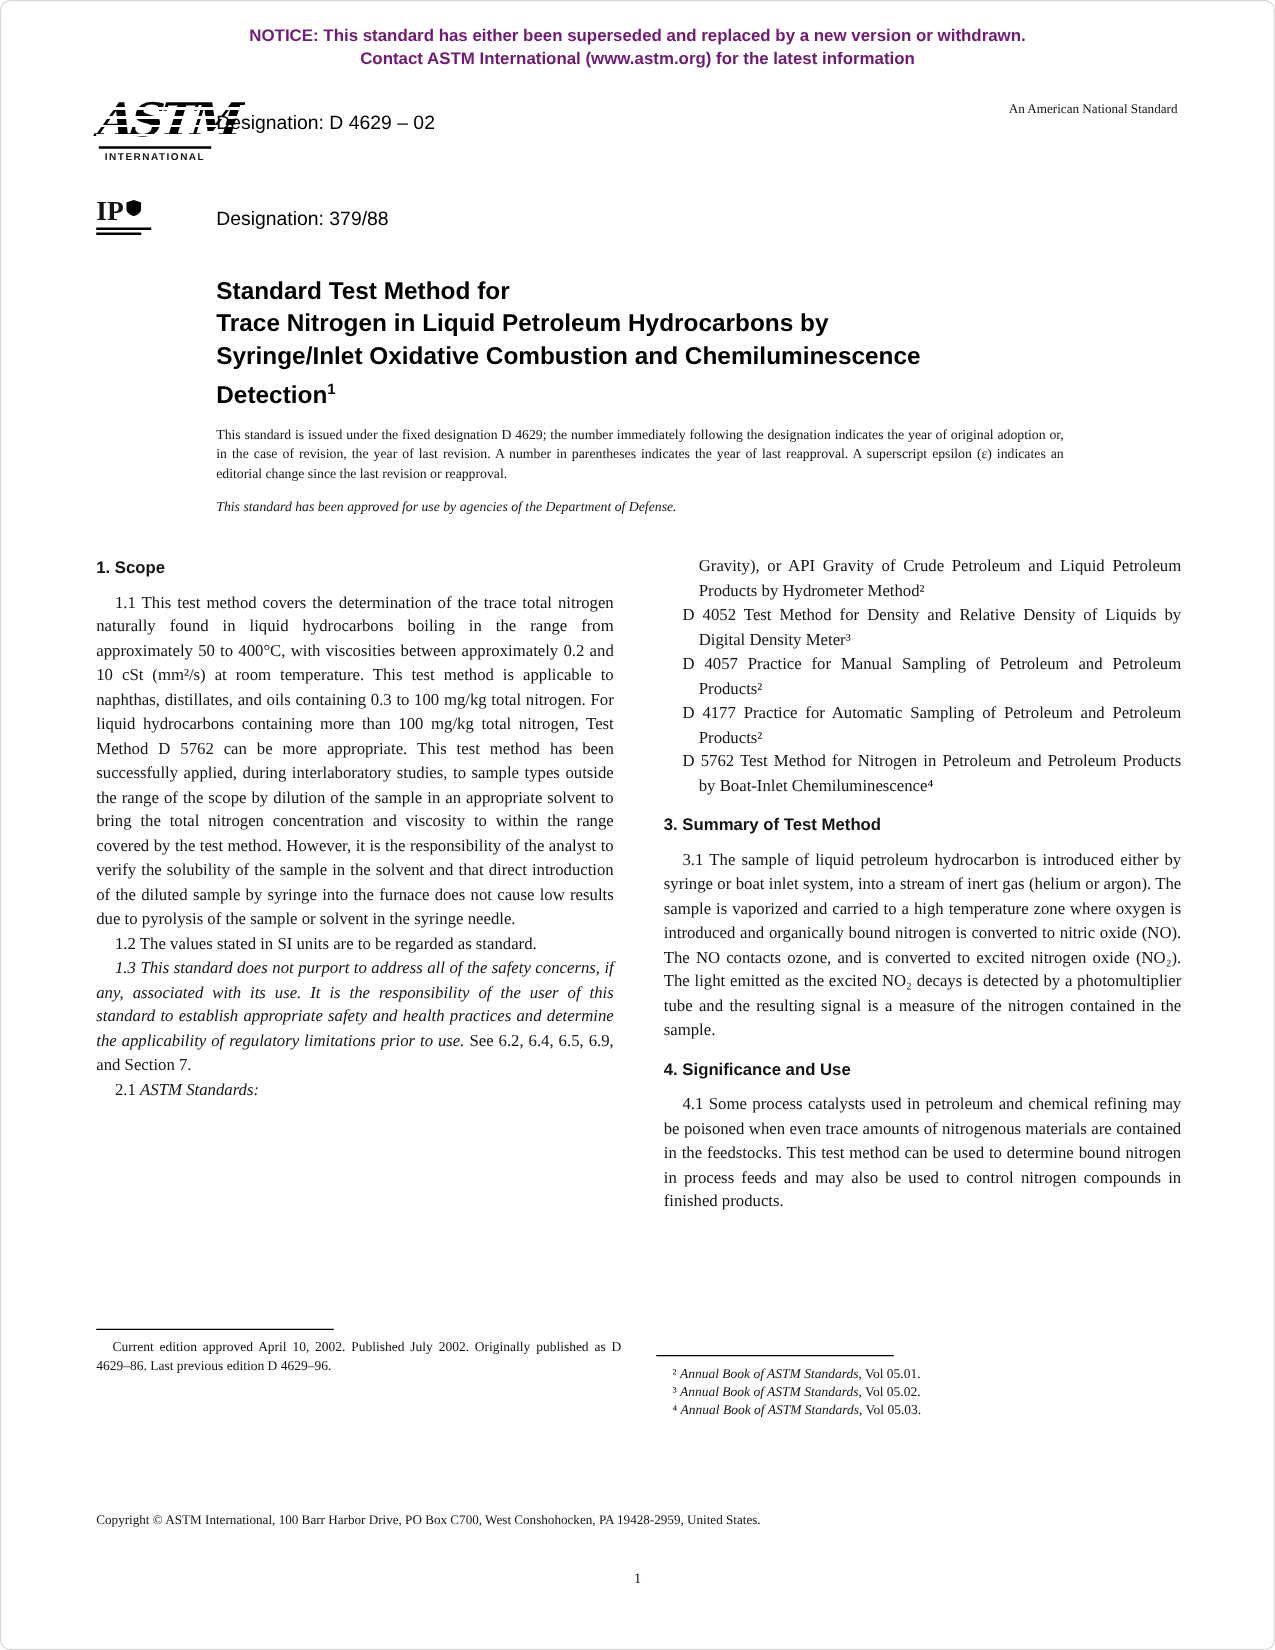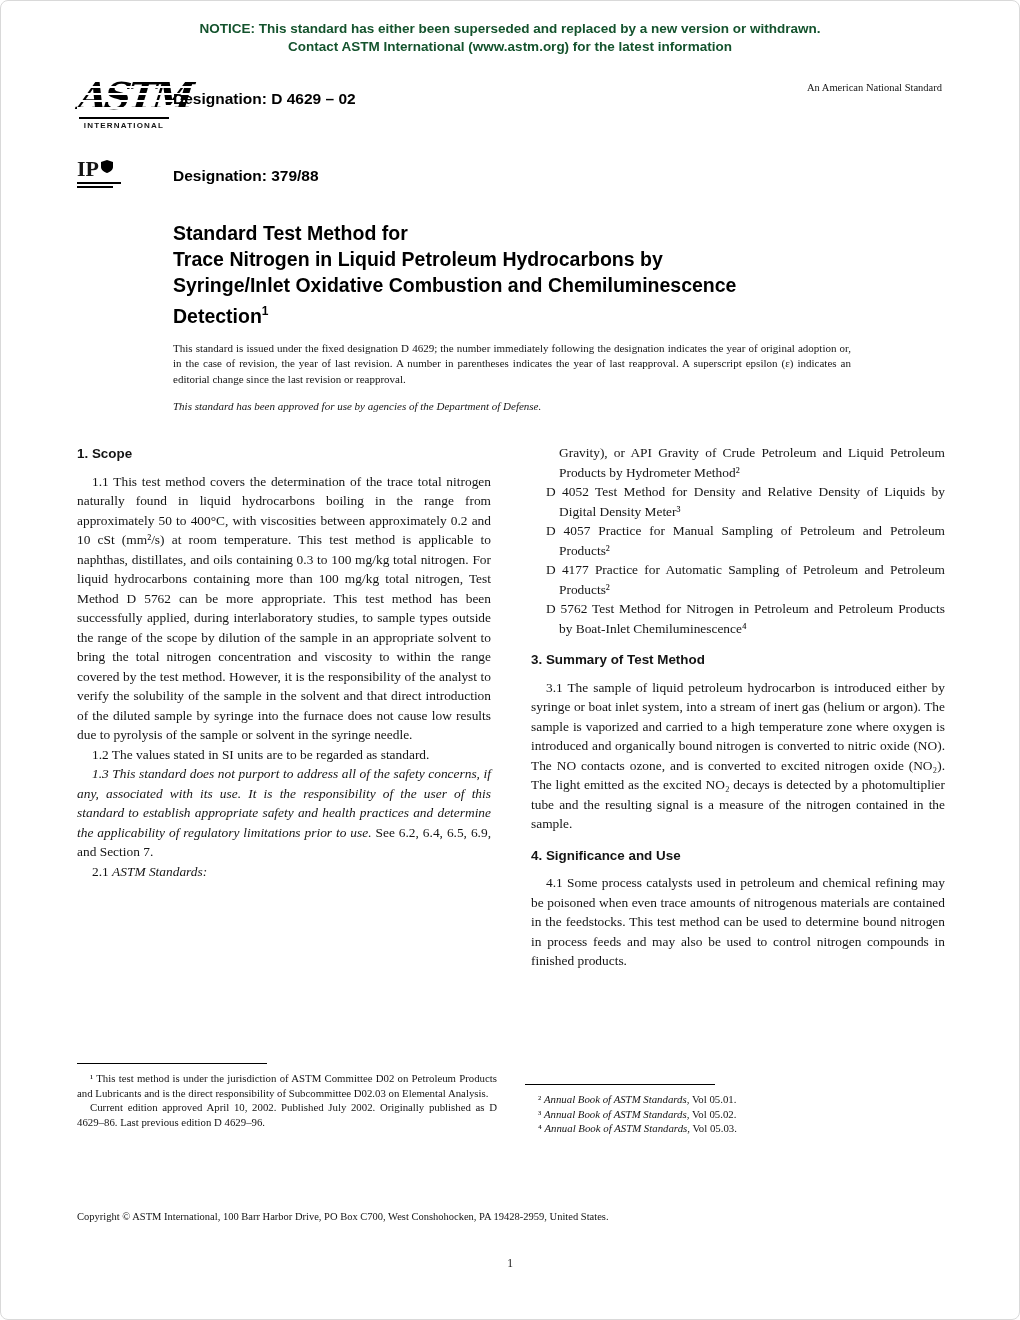--- a/index.html
+++ b/index.html
@@ -12,41 +12,41 @@
     border-radius: 8px;
     font-family: "Liberation Serif", serif;
     color: #141414;
     overflow: hidden;
   }
 
   
   .notice {
     position: absolute; top: 19px; left: 0; width: 100%;
     text-align: center;
-    color: #14532d;
+    color: #701a75;
     font-family: "Liberation Sans", sans-serif;
     font-weight: bold; font-size: 13.5px; line-height: 17.5px;
   }
 
   
   .ans { position: absolute; top: 81px; right: 77px; font-size: 10.5px; }
   .astm-logo { position: absolute; left: 78px; top: 74px; width: 90px; text-align: center; }
   .astm-word-wrap { position: relative; display: inline-block; }
   .astm-word {
     font-family: "DejaVu Serif", serif; font-style: italic; font-weight: bold;
     font-size: 37px; line-height: 42px; letter-spacing: -3px; color: #000;
     display: inline-block; transform: skewX(-6deg);
   }
   .astm-stripes { position: absolute; left: -2px; right: -2px; top: 6px; bottom: 4px;
     background: repeating-linear-gradient(to bottom, rgba(255,255,255,0) 0 5px, #ffffff 5px 7px); }
   .astm-rule { height: 2px; background: #000; margin: 0 0 2px; }
   .astm-intl { font-family: "Liberation Sans", sans-serif; font-weight: bold; font-size: 8px; letter-spacing: 1.2px; }
   .designation-astm, .designation-ip {
     position: absolute; left: 172px;
-    font-family: "Liberation Sans", sans-serif; font-weight: bold; font-size: 15.5px; color: #000;
+    font-family: "Liberation Sans", sans-serif; font-weight: normal; font-size: 15.5px; color: #000;
   }
   .designation-astm { top: 89px; }
   .designation-ip { top: 166px; }
   .ip-logo { position: absolute; left: 76px; top: 157px; width: 60px; }
   .ip-top { display: flex; align-items: flex-start; gap: 2px; }
   .ip-word { font-family: "Liberation Serif", serif; font-weight: bold; font-size: 22px; line-height: 22px; }
   .ip-shield { width: 12px; height: 13px; margin-top: 2px; }
   .ip-bars div { height: 2px; background: #000; margin-top: 2px; }
   .ip-bars div:nth-child(1) { width: 44px; }
   .ip-bars div:nth-child(2) { width: 36px; }
@@ -157,21 +157,20 @@
       <p class="bp">3.1 The sample of liquid petroleum hydrocarbon is introduced either by syringe or boat inlet system, into a stream of inert gas (helium or argon). The sample is vaporized and carried to a high temperature zone where oxygen is introduced and organically bound nitrogen is converted to nitric oxide (NO). The NO contacts ozone, and is converted to excited nitrogen oxide (NO₂). The light emitted as the excited NO₂ decays is detected by a photomultiplier tube and the resulting signal is a measure of the nitrogen contained in the sample.</p>
       <div class="sec-h">4. Significance and Use</div>
       <p class="bp">4.1 Some process catalysts used in petroleum and chemical refining may be poisoned when even trace amounts of nitrogenous materials are contained in the feedstocks. This test method can be used to determine bound nitrogen in process feeds and may also be used to control nitrogen compounds in finished products.</p>
     </div>
 
   </div>
 
   <div class="fn-area">
     <div class="fn-col">
       <div class="fn-rule"></div>
-      <p class="fn">¹ This test method is under the jurisdiction of ASTM Committee D02 on Petroleum Products and Lubricants and is the direct responsibility of Subcommittee D02.03 on Elemental Analysis.</p>
       <p class="fn">Current edition approved April 10, 2002. Published July 2002. Originally published as D 4629–86. Last previous edition D 4629–96.</p>
     </div>
     <div class="fn-col fn-col-right">
       <div class="fn-rule"></div>
       <p class="fn"><span>²</span> <span class="italic">Annual Book of ASTM Standards</span><span>, Vol 05.01.</span></p>
       <p class="fn"><span>³</span> <span class="italic">Annual Book of ASTM Standards</span><span>, Vol 05.02.</span></p>
       <p class="fn"><span>⁴</span> <span class="italic">Annual Book of ASTM Standards</span><span>, Vol 05.03.</span></p>
     </div>
   </div>
 

